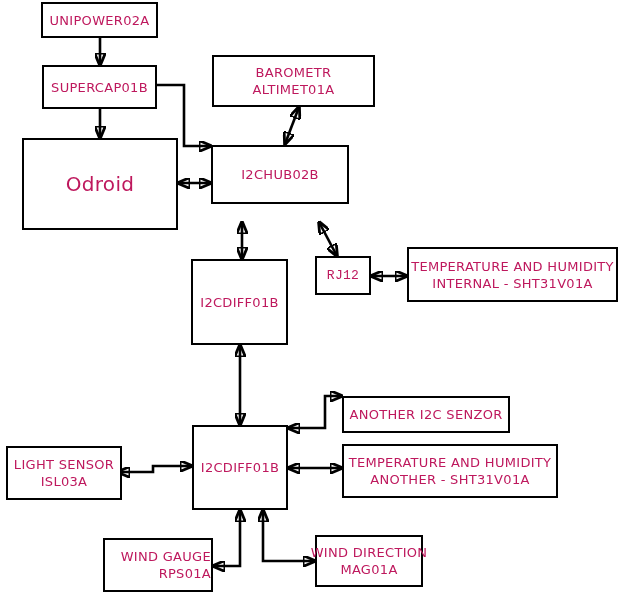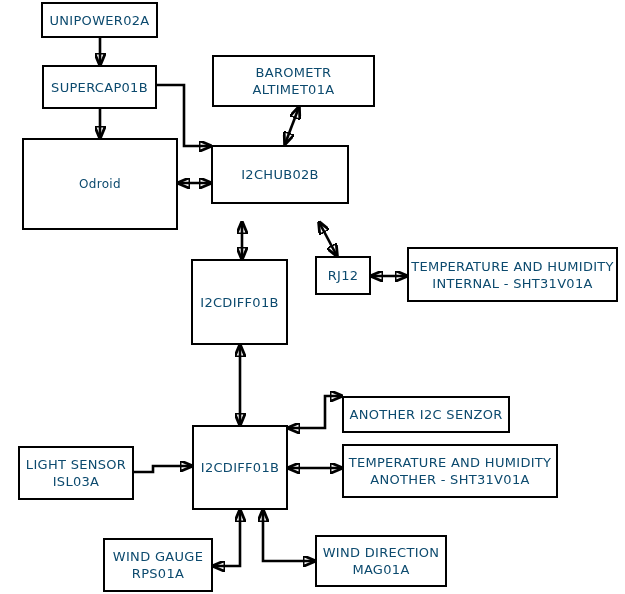--- a/index.html
+++ b/index.html
@@ -30,39 +30,39 @@
     box-sizing: border-box;
     border: 2px solid #000000;
     background: #ffffff;
     display: flex;
     flex-direction: column;
     align-items: center;
     justify-content: center;
     text-align: center;
     font-size: 13px;
     line-height: 17px;
-    color: #0c4a6e;
+    color: #be185d;
     letter-spacing: 0.3px;
     white-space: nowrap;
   }
   
   .n-unipower       { left: 41px;  top: 2px;   width: 117px; height: 36px; }
   .n-supercap       { left: 42px;  top: 65px;  width: 115px; height: 44px; }
-  .n-odroid         { left: 22px;  top: 138px; width: 156px; height: 92px; font-size: 12px; }
+  .n-odroid         { left: 22px;  top: 138px; width: 156px; height: 92px; font-size: 20px; }
   .n-barometr       { left: 212px; top: 55px;  width: 163px; height: 52px; }
   .n-i2chub         { left: 211px; top: 145px; width: 138px; height: 59px; }
-  .n-rj12           { left: 315px; top: 256px; width: 56px;  height: 39px; }
+  .n-rj12           { left: 315px; top: 256px; width: 56px;  height: 39px; font-family: Liberation Mono, monospace; }
   .n-temp-internal  { left: 407px; top: 247px; width: 211px; height: 55px; }
   .n-i2cdiff-top    { left: 191px; top: 259px; width: 97px;  height: 86px; }
   .n-another        { left: 342px; top: 396px; width: 168px; height: 37px; }
   .n-i2cdiff-bottom { left: 192px; top: 425px; width: 96px;  height: 85px; }
-  .n-light-sensor   { left: 18px;   top: 446px; width: 116px; height: 54px; }
+  .n-light-sensor   { left: 6px;   top: 446px; width: 116px; height: 54px; }
   .n-temp-outdoors  { left: 342px; top: 444px; width: 216px; height: 54px; }
-  .n-wind-gauge     { left: 103px; top: 538px; width: 110px; height: 54px; }
-  .n-wind-direction { left: 315px; top: 535px; width: 132px; height: 52px; }
+  .n-wind-gauge     { left: 103px; top: 538px; width: 110px; height: 54px; align-items: flex-end; }
+  .n-wind-direction { left: 315px; top: 535px; width: 108px; height: 52px; }
 </style>
 </head>
 <body>
 
 <div class="canvas">
 
   <svg class="connector-layer" width="625" height="594" viewBox="0 0 625 594" xmlns="http://www.w3.org/2000/svg">
     <defs>
       <marker id="ah" viewBox="0 0 12 10" refX="11" refY="5" markerUnits="userSpaceOnUse" markerWidth="13" markerHeight="11" orient="auto-start-reverse">
         <path d="M0,0 L12,5 L0,10 Z" fill="#000000" stroke="none"></path>

